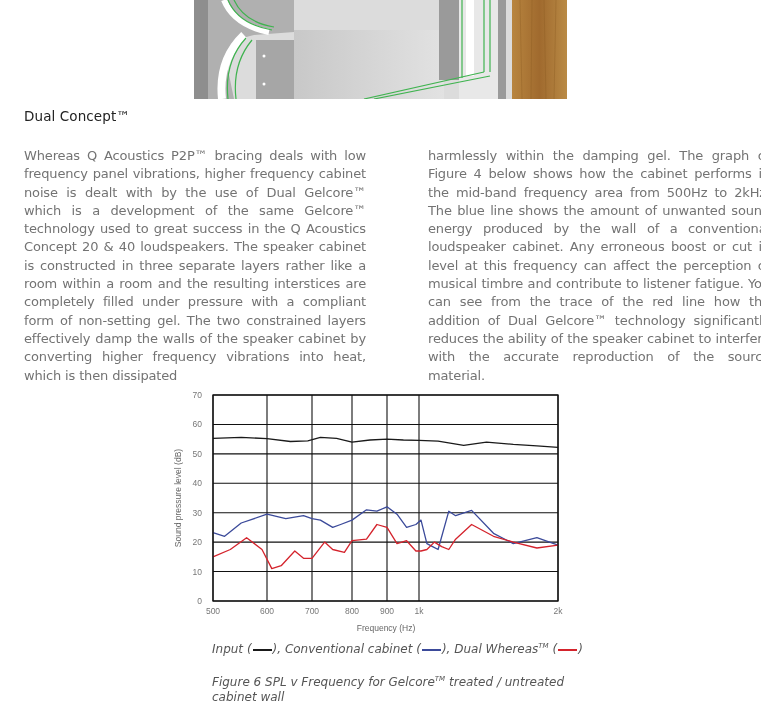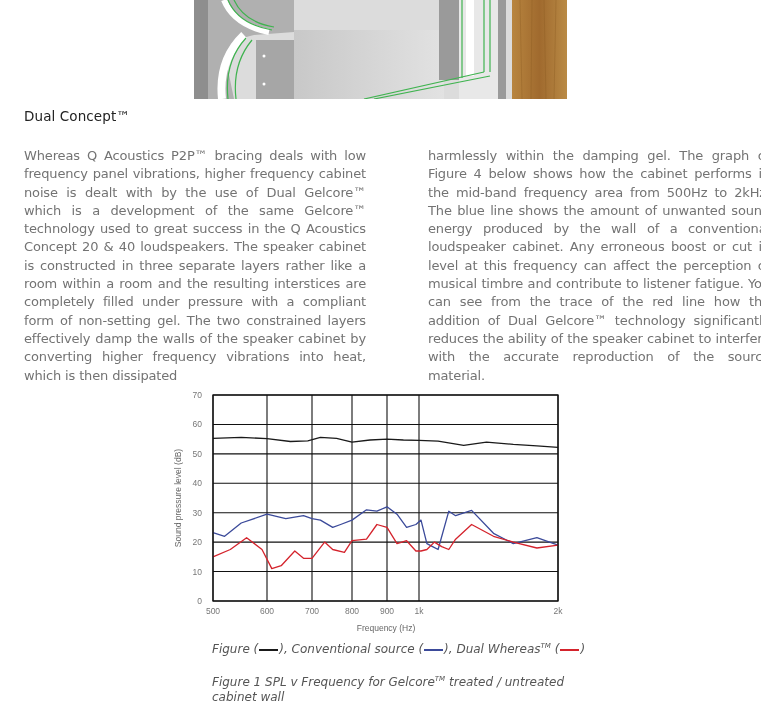--- a/index.html
+++ b/index.html
@@ -104,18 +104,18 @@
   <text id="xlabel" x="386" y="631" text-anchor="middle" font-family="Liberation Sans, sans-serif" font-size="8.5" fill="#666">Frequency (Hz)</text>
   <g id="lines">
       <polyline points="213.0,438.3 241.2,437.4 267.0,438.6 290.4,441.5 307.8,440.9 320.4,437.4 336.6,438.3 352.0,442.1 370.0,440.0 387.0,439.1 403.4,440.0 419.0,440.3 438.1,441.2 463.7,445.3 486.5,442.1 513.3,444.4 536.9,445.9 558.0,447.4" fill="none" stroke="#1a1a1a" stroke-width="1.3" stroke-linejoin="round"></polyline>
       <polyline points="213.0,532.7 224.6,536.3 241.2,523.0 267.0,514.2 285.8,518.6 303.5,515.7 312.0,518.6 320.4,520.1 332.7,527.4 340.6,524.5 352.0,520.1 366.5,509.8 376.9,511.2 387.0,506.8 397.0,514.2 406.6,527.4 415.9,524.5 421.0,520.1 426.9,543.6 432.6,546.6 438.1,549.5 448.8,511.2 455.6,515.7 471.6,510.4 493.5,533.3 513.3,543.6 536.9,537.7 558.0,545.1" fill="none" stroke="#3b4a9a" stroke-width="1.3" stroke-linejoin="round"></polyline>
       <polyline points="213.0,556.9 230.3,549.5 246.6,537.7 262.0,549.5 271.8,568.6 281.2,565.7 294.8,551.0 303.5,558.3 312.0,558.3 324.6,542.1 332.7,549.5 344.4,552.4 352.0,540.7 366.5,539.2 376.9,524.5 387.0,527.4 397.0,543.6 406.6,540.7 415.9,551.0 421.0,551.0 426.9,549.5 434.4,542.1 441.7,546.6 448.8,549.5 455.6,539.2 471.6,524.5 493.5,536.3 513.3,542.1 536.9,548.0 558.0,545.1" fill="none" stroke="#d4232c" stroke-width="1.3" stroke-linejoin="round"></polyline>
     </g>
   <rect x="213" y="395" width="345" height="206" fill="none" stroke="#111" stroke-width="1.3"></rect>
 </svg>
 
 <div class="legend">
-  <span>Figure (</span><span class="sw" style="background:#1a1a1a"></span><span>), Conventional source (</span><span class="sw" style="background:#3b4a9a"></span><span>), Dual Whereas</span><sup>TM</sup><span> (</span><span class="sw" style="background:#d4232c"></span><span>)</span>
+  <span>Input (</span><span class="sw" style="background:#1a1a1a"></span><span>), Conventional cabinet (</span><span class="sw" style="background:#3b4a9a"></span><span>), Dual Whereas</span><sup>TM</sup><span> (</span><span class="sw" style="background:#d4232c"></span><span>)</span>
 </div>
 
 <div class="caption">
-  <span>Figure 1 SPL v Frequency for Gelcore</span><sup>TM</sup><span> treated / untreated cabinet wall</span>
+  <span>Figure 6 SPL v Frequency for Gelcore</span><sup>TM</sup><span> treated / untreated cabinet wall</span>
 </div>
 
 </body></html>

